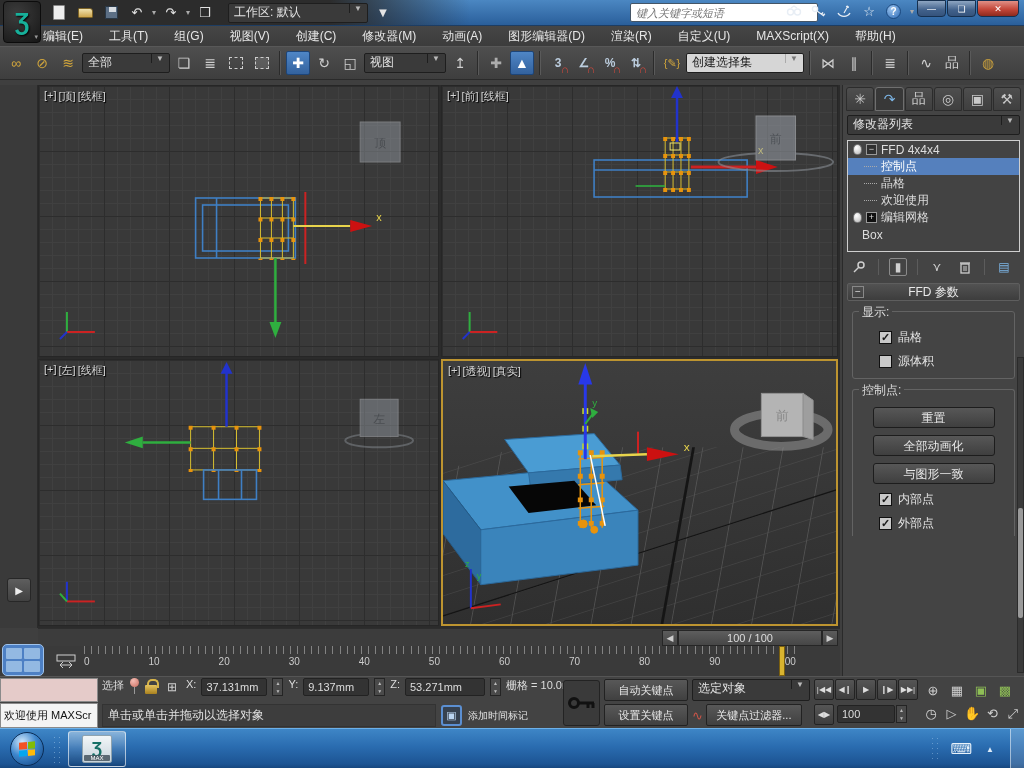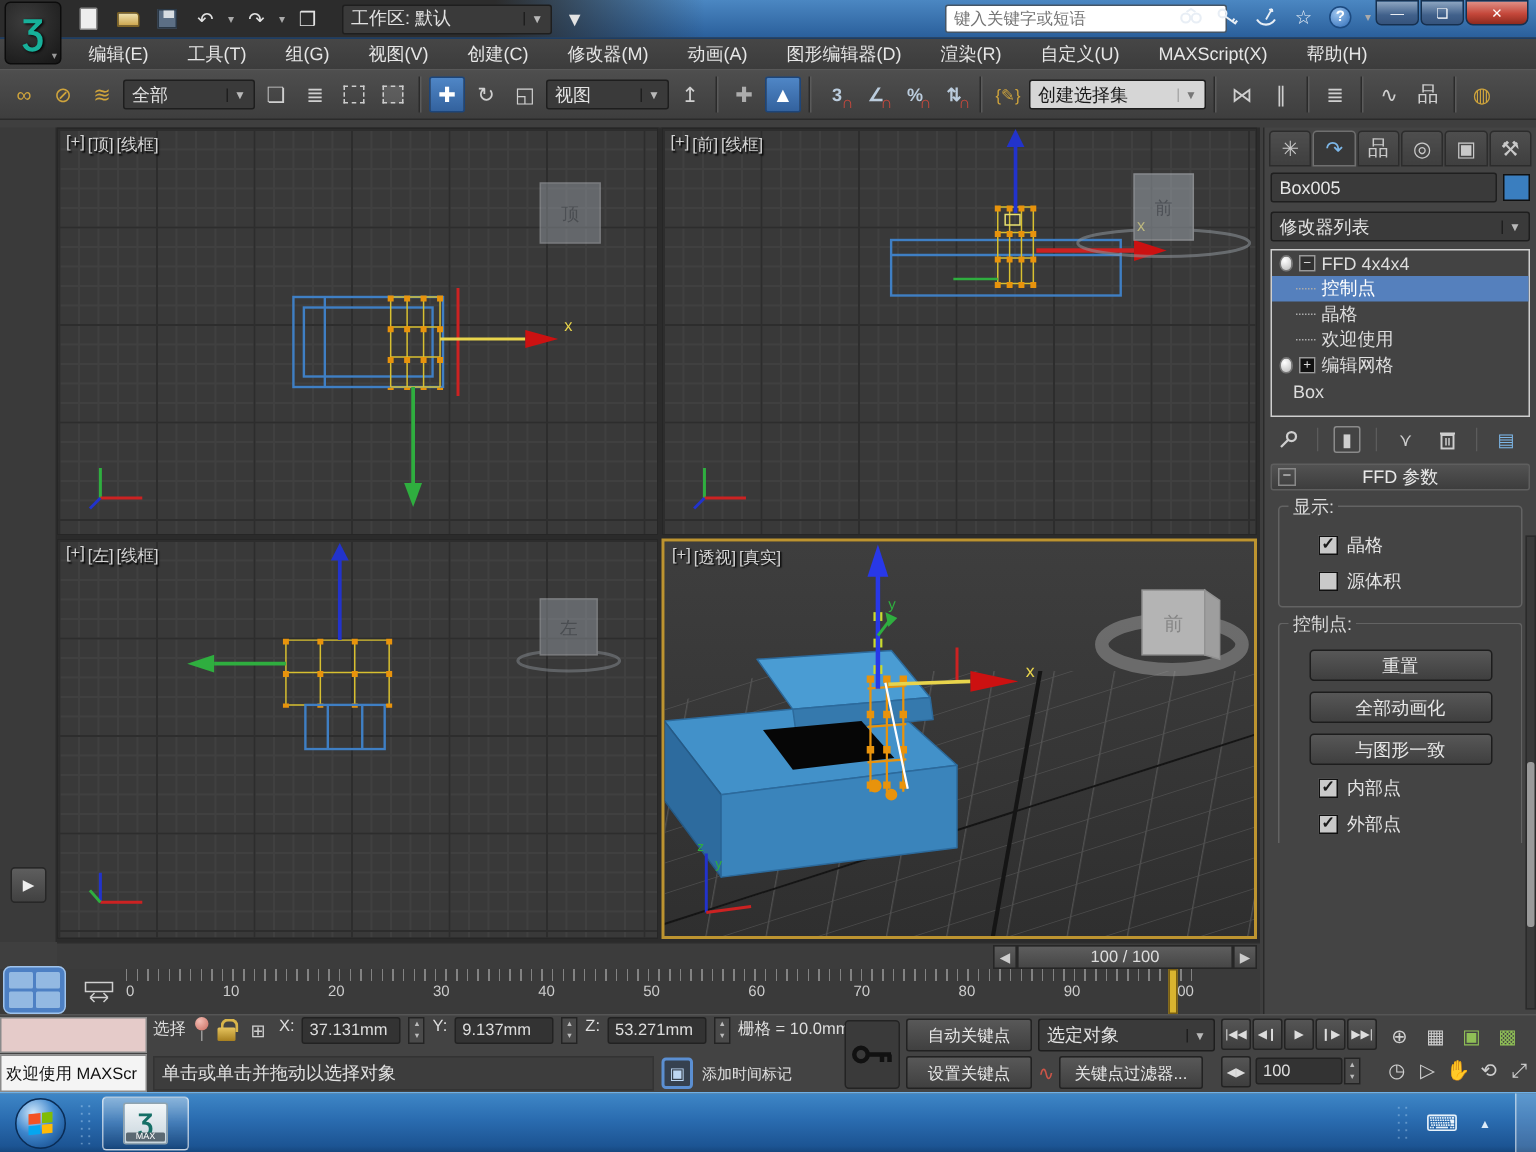--- a/index.html
+++ b/index.html
@@ -10,34 +10,34 @@
 #logo{position:absolute;left:3px;top:1px;width:38px;height:42px;background:radial-gradient(circle at 35% 30%,#3c3c3c,#161616);border:1px solid #0c0c0c;border-radius:4px;z-index:20;display:flex;align-items:center;justify-content:center}
 #logo .g{color:#17b09a;font-size:24px;font-weight:bold;text-shadow:1px 1px 2px #000}
 #logo .dv{position:absolute;right:2px;bottom:1px;font-size:7px;color:#999}
 .qat{display:flex;align-items:center;gap:4px;margin-left:48px}
 .qi{width:22px;height:18px;display:flex;align-items:center;justify-content:center;color:#e3e3e3;font-size:13px}
 .ico-page{width:12px;height:15px;background:#eee;border:1px solid #888;border-radius:1px}
 .ico-folder{width:15px;height:10px;background:linear-gradient(#efe2b0,#cda64e);border:1px solid #7d6326;border-radius:1px 3px 1px 1px}
 .ico-save{width:13px;height:13px;background:#5c6f85;border:1px solid #2a3846;position:relative}
 .ico-save:after{content:"";position:absolute;left:3px;top:0;width:7px;height:5px;background:#d8dde2}
 .qsep{font-size:8px;color:#aaa}
-.combo{height:20px;background:#3a3a3a;border:1px solid #1e1e1e;border-radius:2px;display:flex;align-items:center;padding:0 5px;color:#e2e2e2;gap:18px}
+.combo{height:20px;background:#3a3a3a;border:1px solid #1e1e1e;border-radius:2px;display:flex;align-items:flex-start;padding:0 5px;color:#e2e2e2;gap:18px}
 .combo .arr{margin-left:auto;font-size:8px;color:#b9b9b9;border-left:1px solid #1e1e1e;padding-left:4px}
 #ws-combo{width:140px;margin-left:8px}
 #title-text{position:absolute;left:430px;top:4px;width:220px;text-align:center;color:#fff;text-shadow:0 1px 3px #123;font-size:12px}
 #search-wrap{position:absolute;right:206px;top:3px;width:188px;height:19px;background:#fff;border:1px solid #456;border-radius:2px;display:flex;align-items:center}
-#search-wrap input{width:100%;border:0;outline:0;color:#555;font-size:11px;padding:0 5px;background:transparent;font-family:"Liberation Sans",sans-serif}
+#search-wrap input{width:100%;border:0;outline:0;font-style:italic;color:#555;font-size:11px;padding:0 5px;background:transparent;font-family:"Liberation Sans",sans-serif}
 #sysicons{position:absolute;right:110px;top:3px;display:flex;align-items:center;gap:9px;color:#e8eef5}
 #sysicons .si{width:16px;height:16px;display:flex;align-items:center;justify-content:center;font-size:13px}
 #help-badge{width:15px;height:15px;border-radius:50%;background:radial-gradient(circle at 35% 30%,#9cc4ee,#2f6db8);color:#fff;font-size:10px;font-weight:bold;display:flex;align-items:center;justify-content:center;border:1px solid #1c4a80}
 #winbtns{position:absolute;right:5px;top:0;display:flex}
 .wb{width:29px;height:17px;display:flex;align-items:center;justify-content:center;font-size:9px;color:#fff;background:linear-gradient(#8ea6c2,#41618b 60%,#35537c);border:1px solid #16304f;border-radius:0 0 4px 4px;margin-left:1px}
 .wb.close{width:42px;background:linear-gradient(#e09086,#c4473a 55%,#8e2a1e);border-radius:0 0 5px 5px}
 
-#menubar{position:absolute;top:26px;left:0;width:1024px;height:20px;background:linear-gradient(#464646,#3c3c3c);display:flex;align-items:center;padding-left:46px}
+#menubar{position:absolute;top:26px;left:0;width:1024px;height:20px;background:linear-gradient(#464646,#3c3c3c);display:flex;align-items:center;padding-left:30px}
 #menubar .mi{padding:0 13px;height:20px;display:flex;align-items:center;color:#e6e6e6}
 
 #toolbar{position:absolute;top:46px;left:0;width:1024px;height:34px;background:linear-gradient(#4e4e4e,#3e3e3e);border-top:1px solid #585858;border-bottom:1px solid #2a2a2a;display:flex;align-items:center;padding:0 4px;gap:2px}
 .ic{min-width:24px;height:24px;display:flex;align-items:center;justify-content:center;color:#cfcfcf;font-size:14px;border-radius:2px;position:relative}
 .ic.gold{color:#cfa43c}
 .ic.active{background:linear-gradient(#4f86c6,#33629e);border:1px solid #1d4579;color:#fff}
 .tsep{width:2px;height:24px;background:linear-gradient(90deg,#2b2b2b 50%,#5a5a5a 50%);margin:0 3px}
 .snap{position:relative;width:24px;height:24px;color:#bcd;font-size:12px;display:flex;align-items:center;justify-content:center}
 .snap .mg{position:absolute;right:1px;bottom:0;color:#d4493c;font-size:11px;font-weight:bold}
 .combo.light{background:#d6d6d6;color:#1a1a1a}
@@ -571,21 +571,21 @@
             <span>▲</span>
             <span>▼</span>
           </span>
         <span class="lbl">Y:</span>
         <span class="fld" style="width:66px">9.137mm</span>
         <span class="sp">
             <span>▲</span>
             <span>▼</span>
           </span>
         <span class="lbl">Z:</span>
-        <span class="fld" style="width:66px">53.271mm</span>
+        <span class="fld" style="width:80px">53.271mm</span>
         <span class="sp">
             <span>▲</span>
             <span>▼</span>
           </span>
         <span class="lbl" id="gridlbl">栅格 = 10.0mm</span>
       </div>
 
       <div id="promptbar">
           <span>单击或单击并拖动以选择对象</span>
         </div>
@@ -643,24 +643,20 @@
     </div>
 
     <div id="cmdpanel">
       <div id="cp-tabs">
         <span class="cptab">✳</span>
         <span class="cptab active">↷</span>
         <span class="cptab">品</span>
         <span class="cptab">◎</span>
         <span class="cptab">▣</span>
         <span class="cptab">⚒</span>
-      </div>
-      <div id="namerow">
-        <div id="objname">Box005</div>
-        <span id="colorswatch"></span>
       </div>
       <div class="combo" id="modlist">
         <span>修改器列表</span>
         <span class="arr">▼</span>
       </div>
       <div id="stack">
         <div class="stkrow">
           <span class="bulb"></span>
           <span class="xp">−</span>
           <span>FFD 4x4x4</span>

